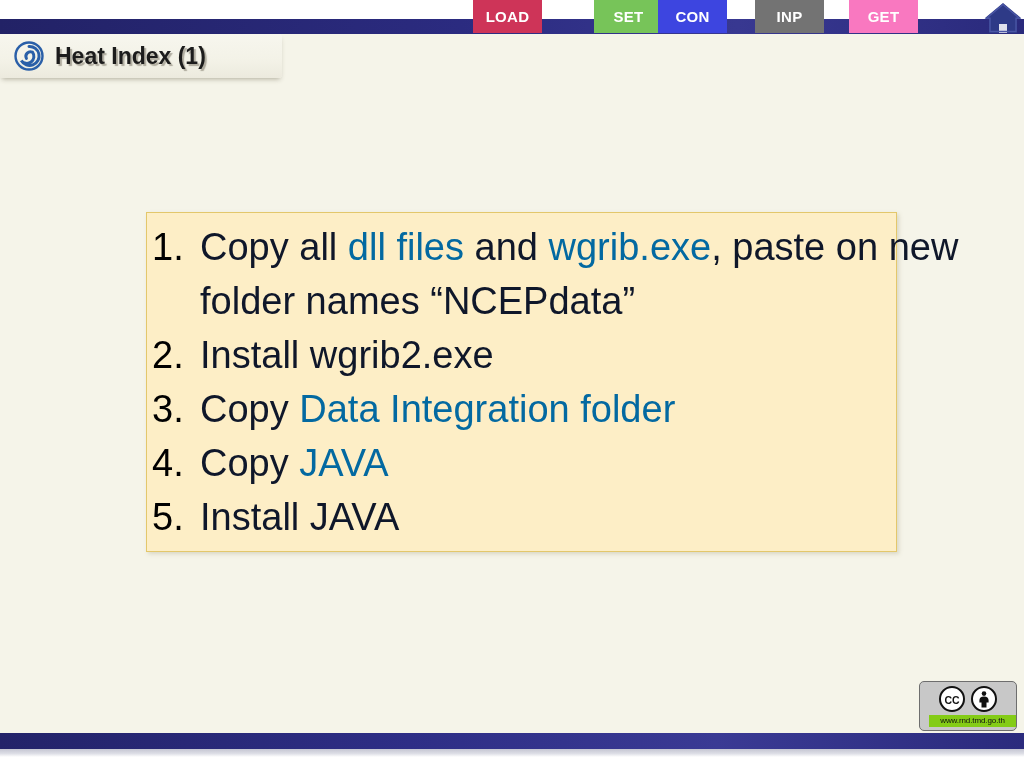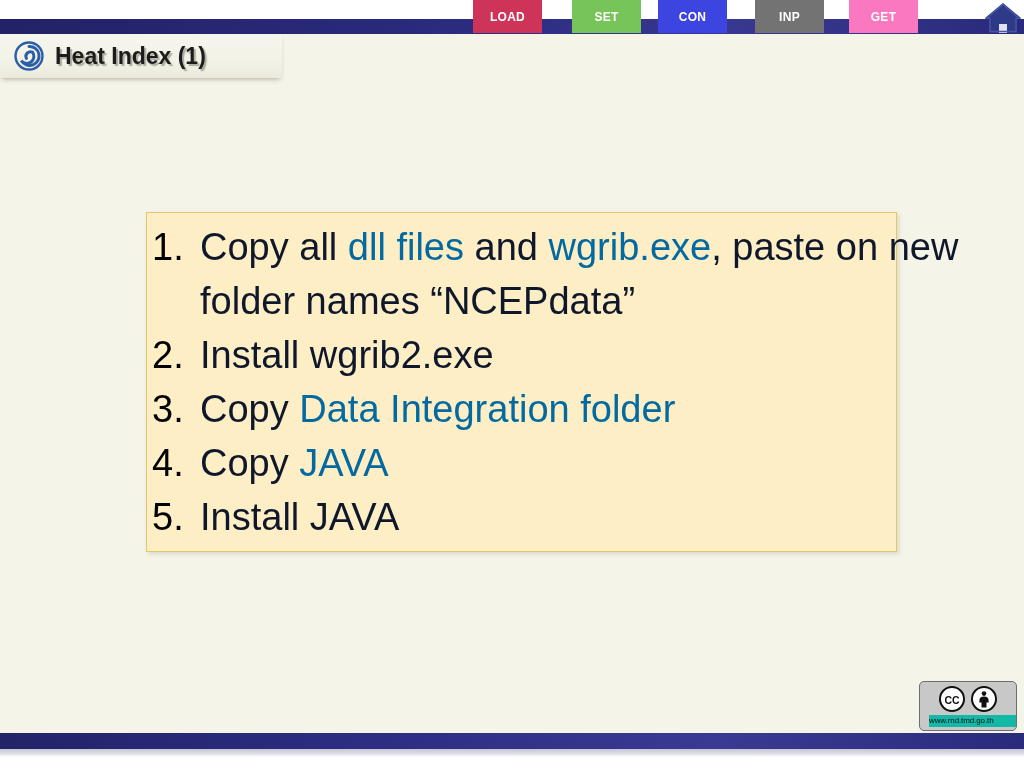--- a/index.html
+++ b/index.html
@@ -53,21 +53,21 @@
   }
   .tab {
     position: absolute;
     top: 0;
     height: 33px;
     width: 69px;
     display: flex;
     align-items: center;
     justify-content: center;
     color: #ffffff;
-    font-size: 12px;
+    font-size: 15px;
     font-weight: bold;
     letter-spacing: .3px;
     font-family: "Liberation Sans", sans-serif;
     cursor: pointer;
     box-sizing: border-box;
   }
 
   
   .home-btn {
     position: absolute;
@@ -168,26 +168,26 @@
   }
   .cc-icons {
     display: flex;
     justify-content: center;
     align-items: center;
     gap: 6px;
     height: 33px;
     text-decoration: underline;
   }
   .cc-url {
-    text-align: left;
+    text-align: center;
     font-size: 8px;
     color: #111111;
     font-family: "Liberation Sans", sans-serif;
     letter-spacing: -0.1px;
-    background: #14b8a6;
+    background: #84cc16;
     line-height: 12px;
     margin-left: 9px;
   }
 
   
   .bottom-navy {
     position: absolute;
     left: 0;
     top: 733px;
     width: 1024px;
@@ -217,21 +217,21 @@
 </head>
 <body>
 
 <div id="slide">
 
   <div class="top-white"></div>
   <div class="top-navy-bar"></div>
 
   <div class="tabs" id="tabs-host">
       <div class="tab" style="left: 473px; background: rgb(206, 52, 88);">LOAD</div>
-      <div class="tab" style="left: 572px; background: rgb(119, 196, 89);">SET</div>
+      <div class="tab" style="left: 594px; background: rgb(119, 196, 89);">SET</div>
       <div class="tab" style="left: 658px; background: rgb(61, 69, 224);">CON</div>
       <div class="tab" style="left: 755px; background: #737373; text-align: center;">INP</div>
       <div class="tab" style="left: 849px; background: rgb(249, 120, 192);">GET</div>
     </div>
 
   <div class="home-btn">
     <svg viewBox="0 0 40 33" width="40" height="33">
       <path d="M20 3 L38 18 L34 18 L34 33 L6 33 L6 18 L2 18 Z" fill="#2e3a87"></path>
       <path d="M20 7 L33 18 L31 18 L31 30 L9 30 L9 18 L7 18 Z" fill="#ffffff" opacity="0.0"></path>
       <rect x="16" y="24" width="8" height="9" fill="#ffffff" opacity="0.85"></rect>

